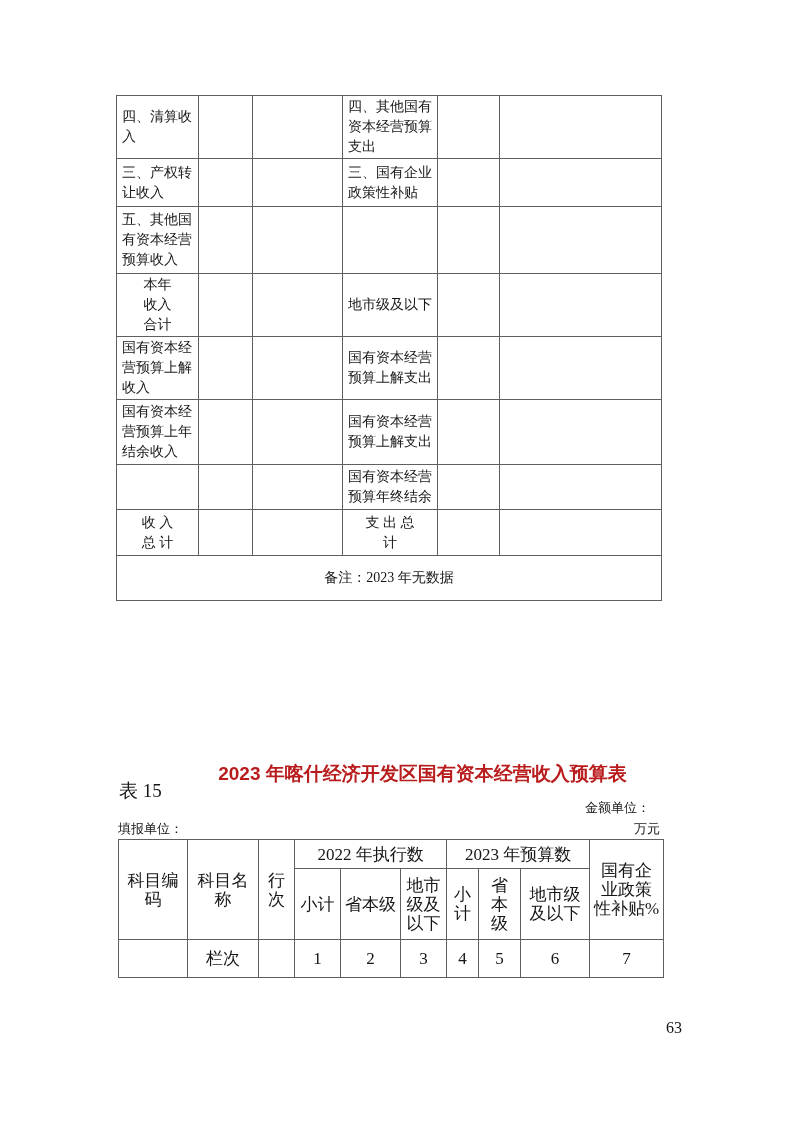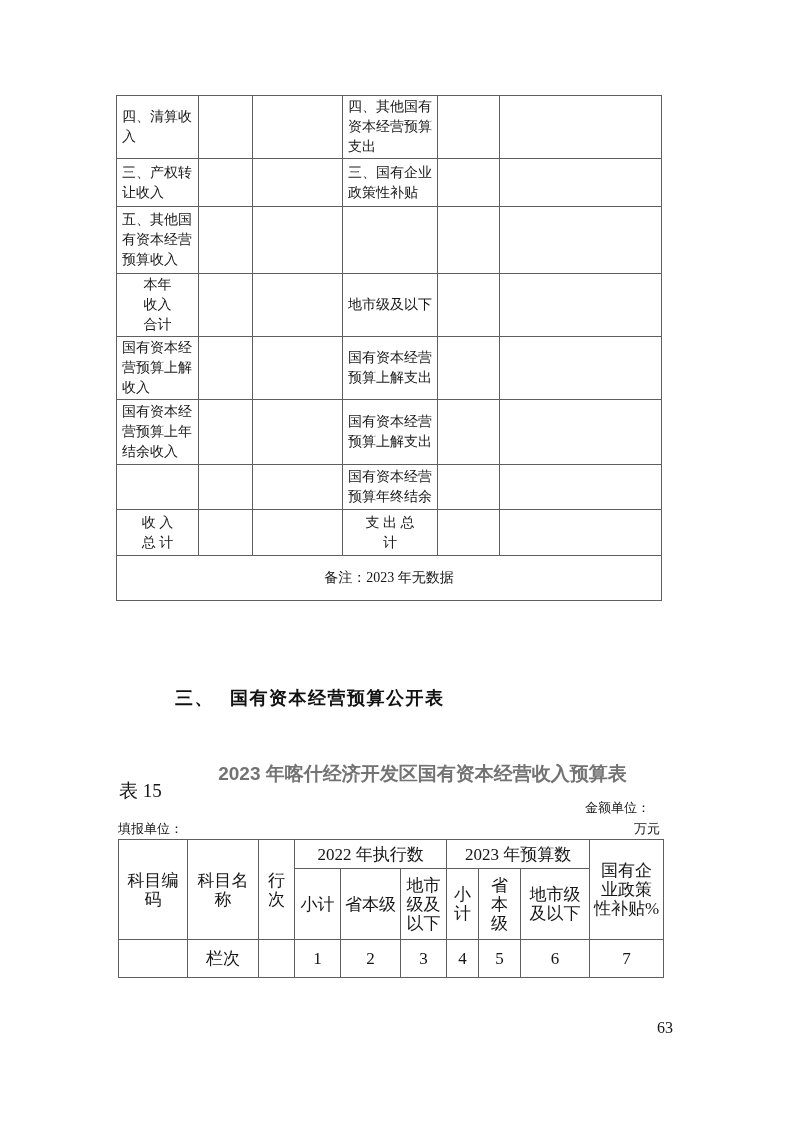--- a/index.html
+++ b/index.html
@@ -42,30 +42,30 @@
     font-weight:bold; font-size:18px; letter-spacing:1.5px; color:#111;
   }
   .section-heading .gap { display:inline-block; width:16px; }
 
   .table-label { position:absolute; left:119px; top:778px; font-size:19px; }
 
   .table-title {
     position:absolute; left:150px; top:761px; width:545px;
     text-align:center;
     font-family:"Liberation Sans","DejaVu Sans",sans-serif;
-    font-weight:bold; font-size:19px; color:#737373;
+    font-weight:bold; font-size:19px; color:#b91c1c;
   }
 
   .amount-unit { position:absolute; top:799px; right:143px; font-size:13px; }
   .fill-unit   { position:absolute; left:118px; top:820px; font-size:13px; }
   .amount-unit-value { position:absolute; top:820px; right:133px; font-size:13px; }
 
   .page-number {
     position:absolute; left:648px; top:1019px; width:34px;
-    text-align:center; font-size:16px;
+    text-align:right; font-size:16px;
   }
 </style>
 </head>
 <body>
 
 <div class="page">
 
   <table class="summary-table">
     <colgroup>
       <col style="width:82px">
@@ -139,23 +139,20 @@
         <td class="ctr">支 出 总 计</td>
         <td></td>
         <td></td>
       </tr>
       <tr style="height:45px">
         <td class="note" colspan="6">备注：2023 年无数据</td>
       </tr>
     </tbody>
   </table>
 
-  <div class="section-heading">
-    <span>三、</span><span class="gap"></span><span>国有资本经营预算公开表</span>
-  </div>
 
   <div class="table-label">表 15</div>
   <div class="table-title">2023 年喀什经济开发区国有资本经营收入预算表</div>
   <div class="amount-unit">金额单位：</div>
   <div class="fill-unit">填报单位：</div>
   <div class="amount-unit-value">万元</div>
 
   <table class="budget-table">
     <colgroup>
       <col style="width:69px">

